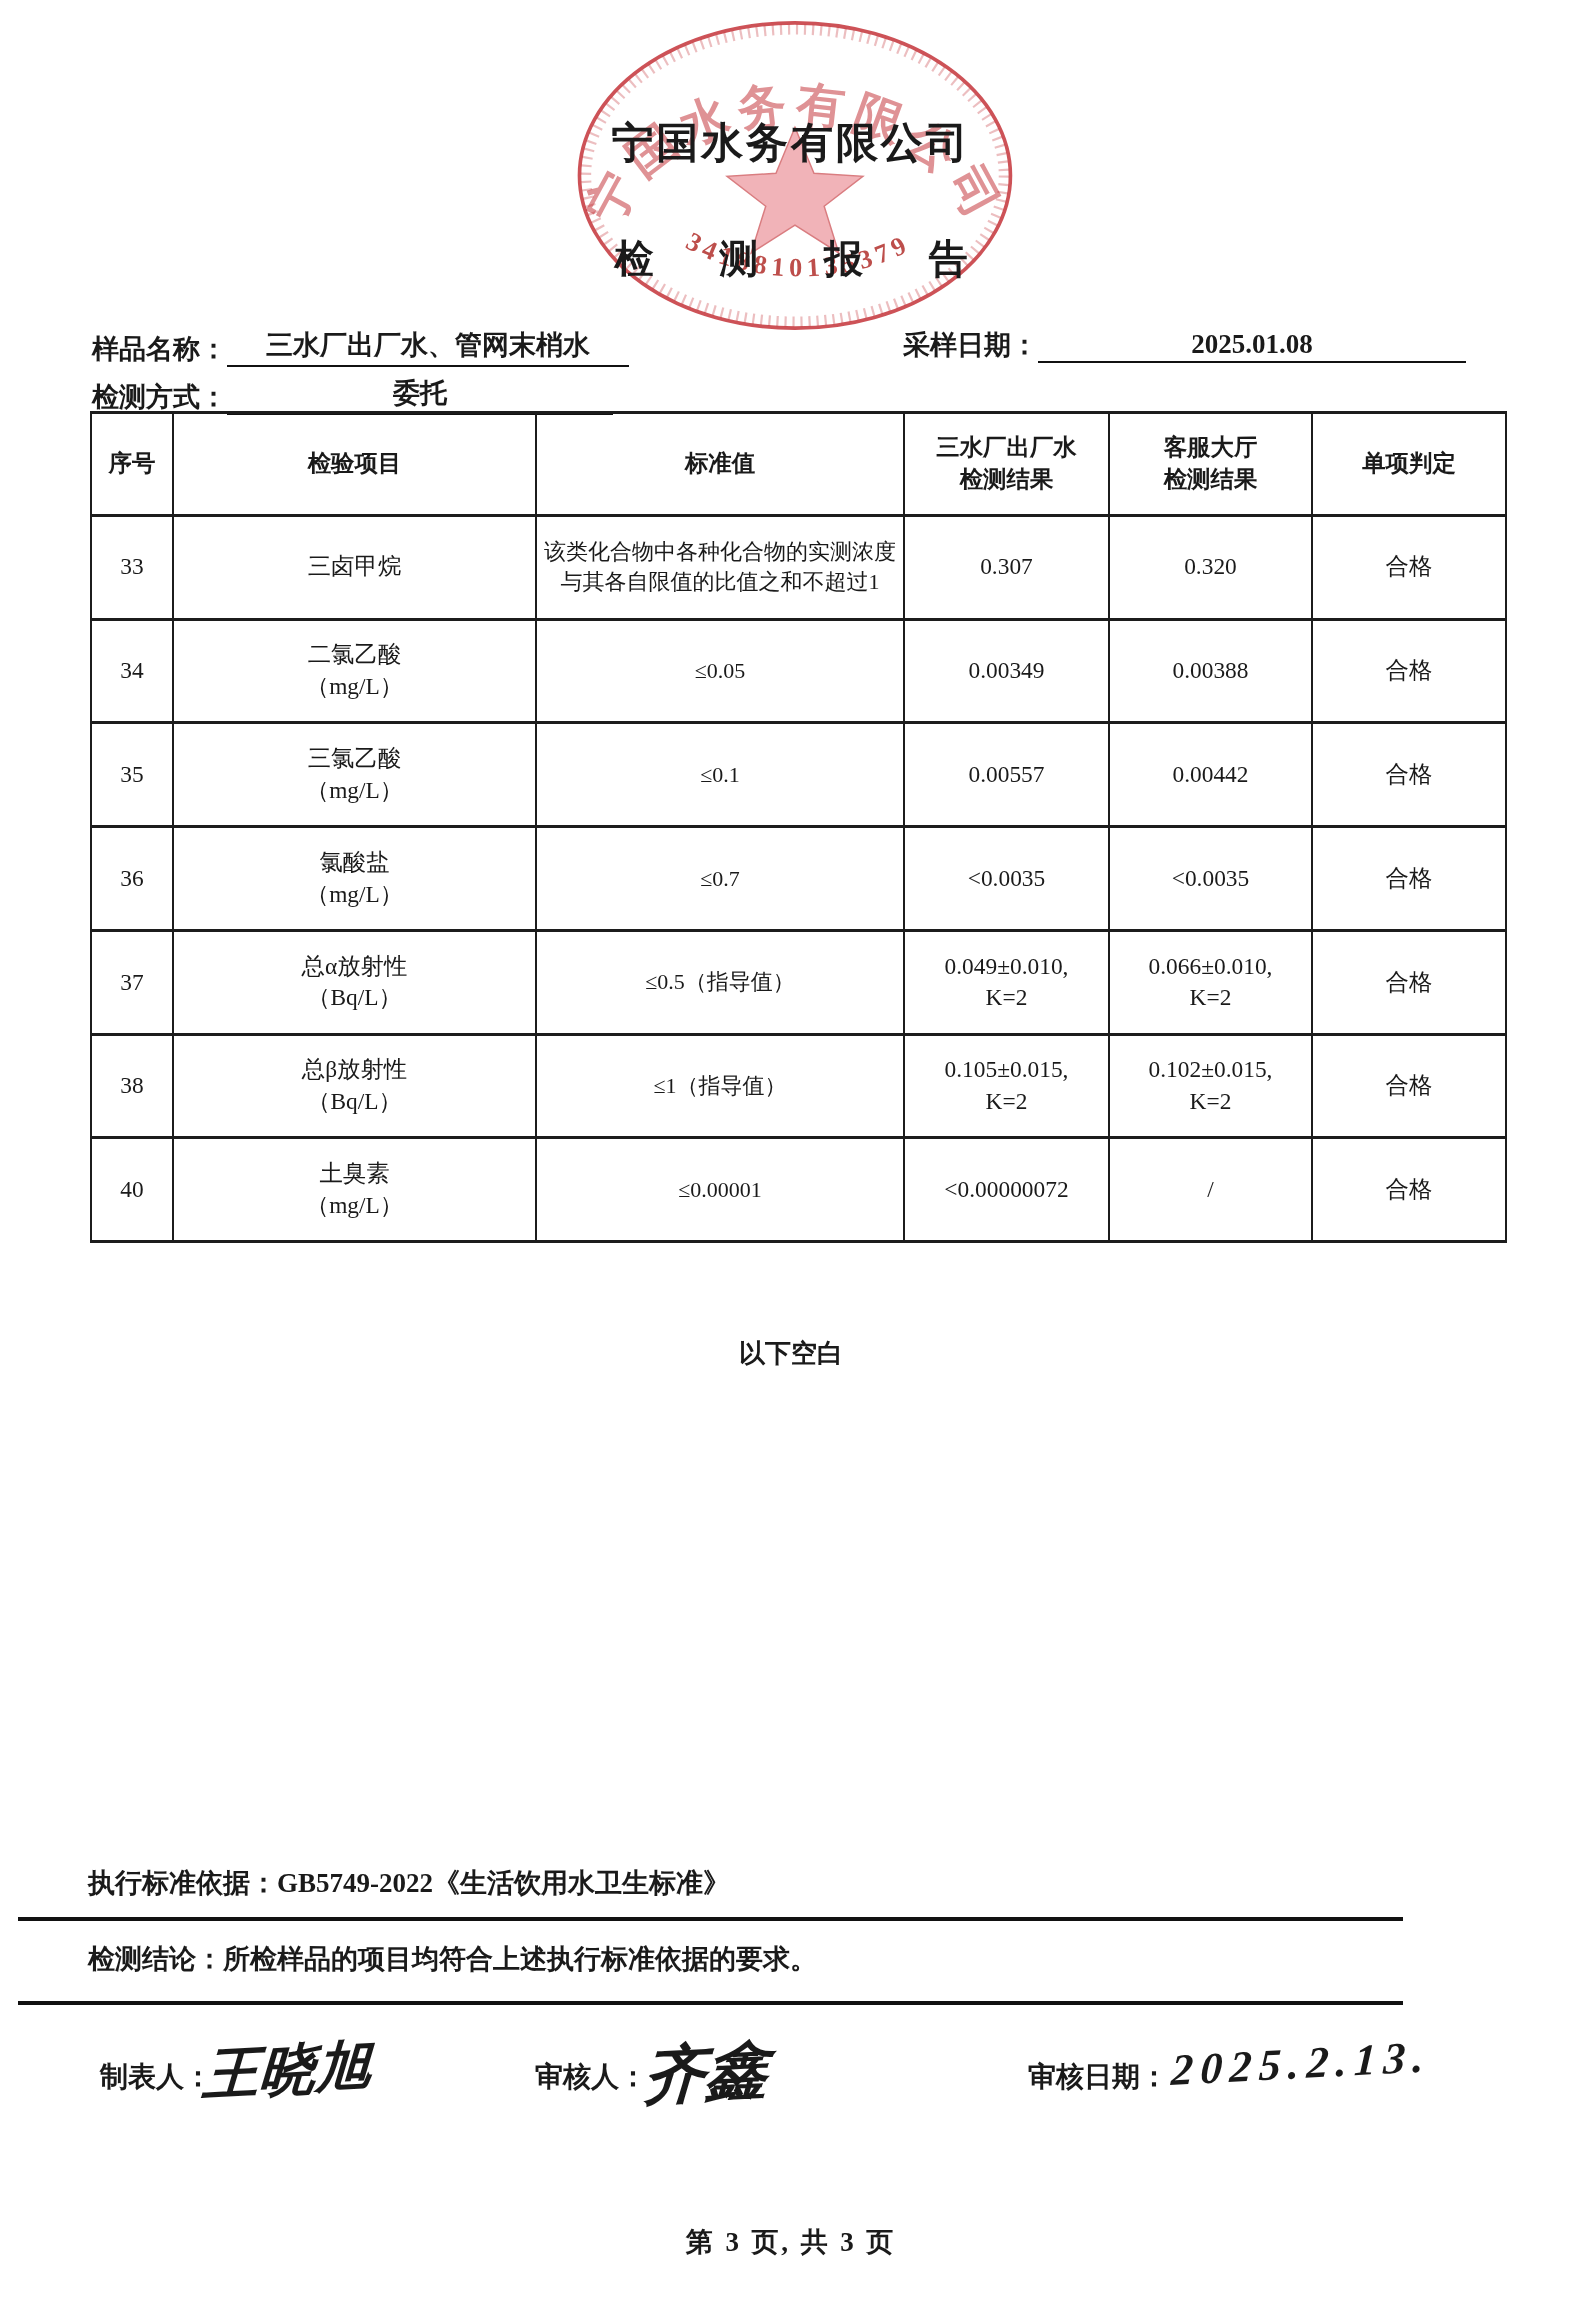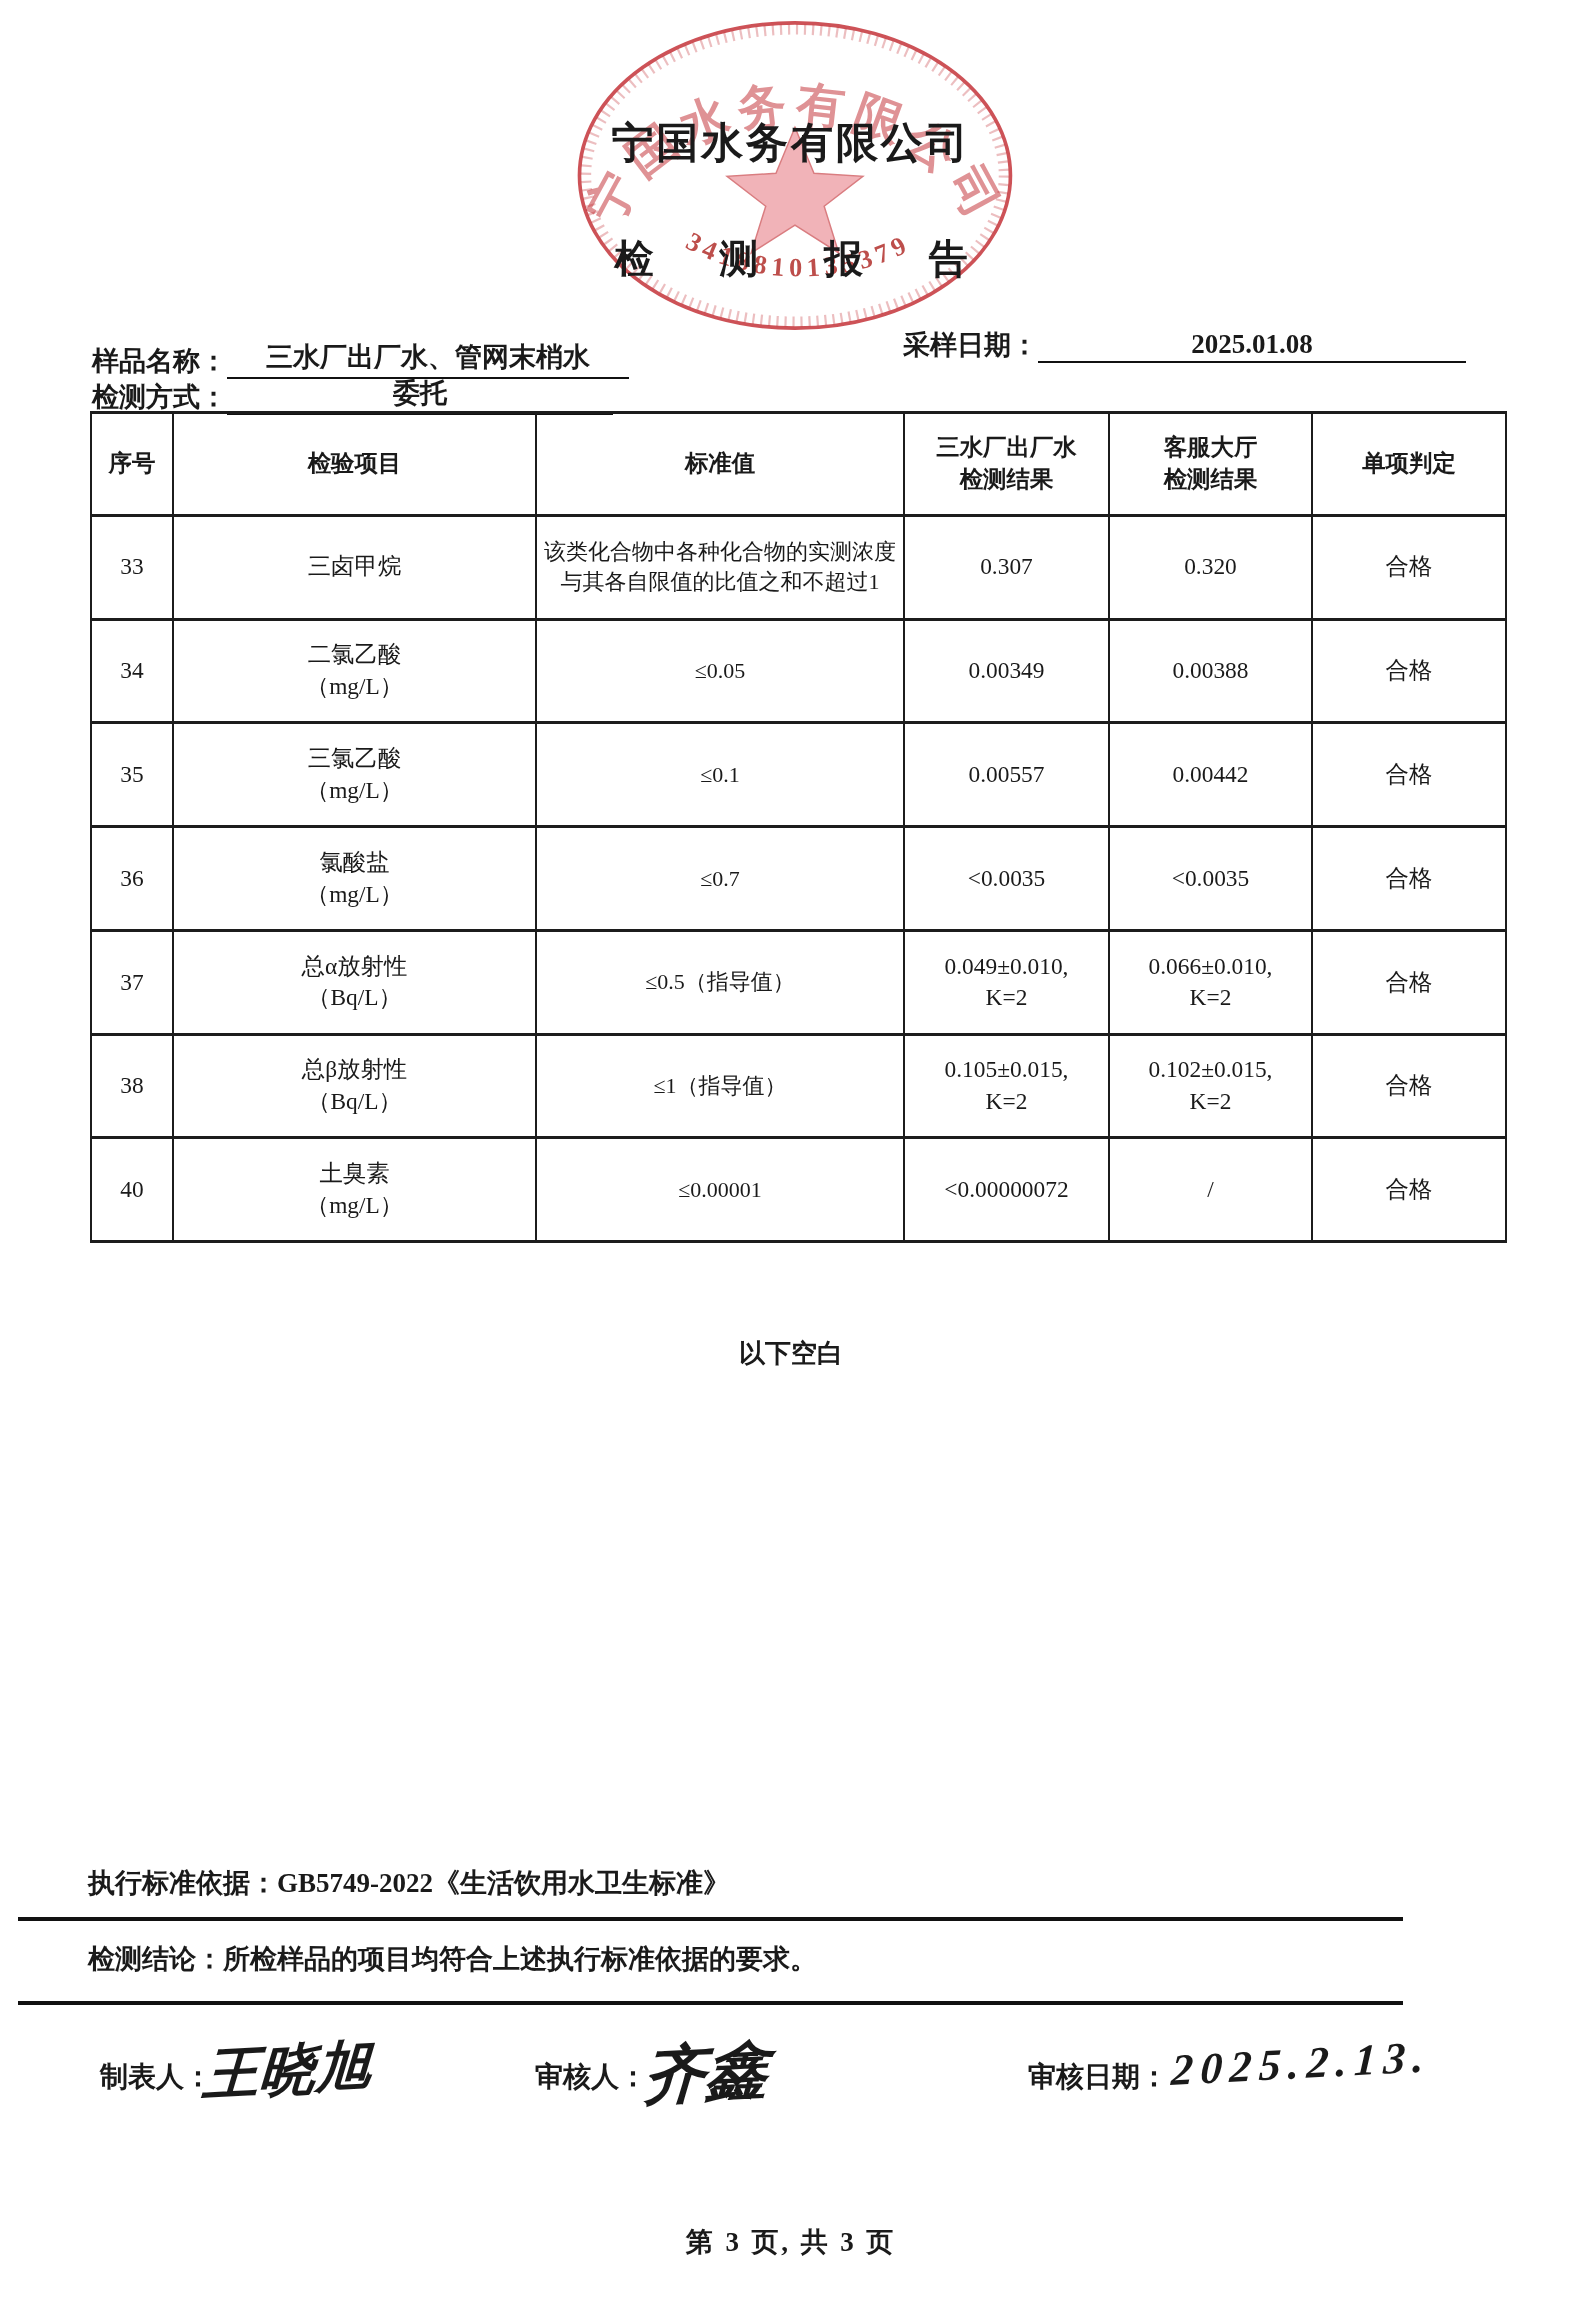--- a/index.html
+++ b/index.html
@@ -85,21 +85,21 @@
       <textPath href="#arcTop" startOffset="50%" text-anchor="middle">宁国水务有限公司</textPath>
     </text>
     <text font-size="36" fill="#b2302c" opacity="0.85" letter-spacing="7" font-weight="600">
       <textPath href="#arcBot" startOffset="50%" text-anchor="middle">3418810135379</textPath>
     </text>
   </svg>
 
   <div class="company">宁国水务有限公司</div>
   <div class="report-title">检 测 报 告</div>
 
-  <div class="info-row" style="left:92px;top:327px;margin-top:12px;">
+  <div class="info-row" style="left:92px;top:327px;">
     <span class="info-label">样品名称：</span>
     <span class="uline" style="width:402px;">三水厂出厂水、管网末梢水</span>
   </div>
   <div class="info-row" style="left:903px;top:327px;">
     <span class="info-label">采样日期：</span>
     <span class="uline" style="width:428px;">2025.01.08</span>
   </div>
   <div class="info-row" style="left:92px;top:375px;">
     <span class="info-label">检测方式：</span>
     <span class="uline" style="width:386px;">委托</span>

